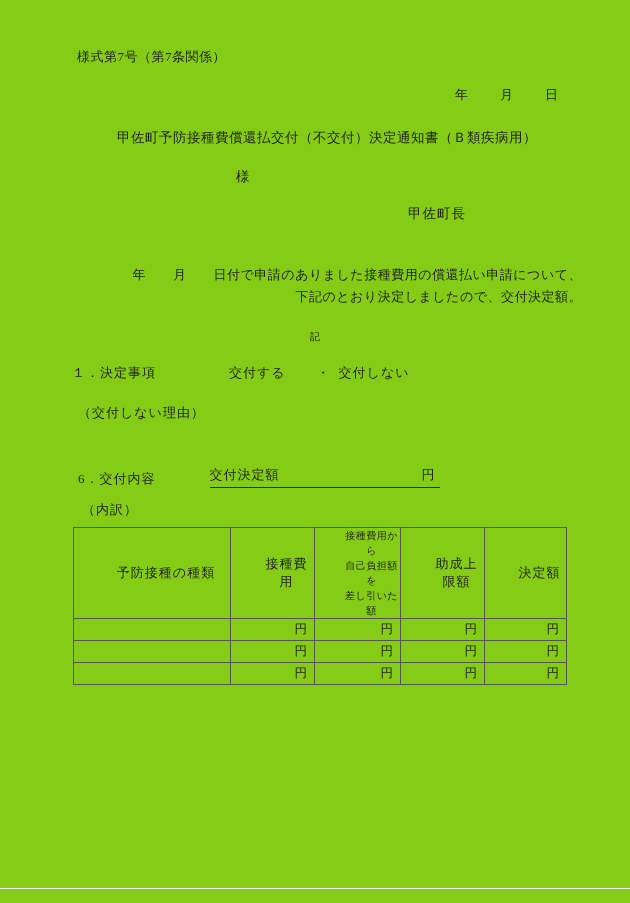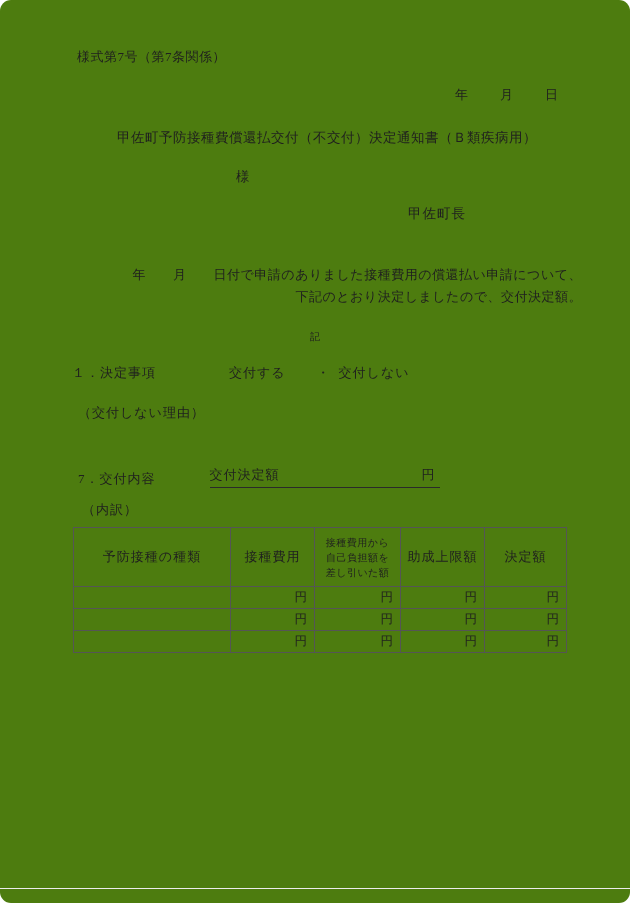--- a/index.html
+++ b/index.html
@@ -4,21 +4,21 @@
 <style>
   * { margin: 0; padding: 0; box-sizing: border-box; }
   html, body { background: #ffffff; }
   body {
     width: 630px; height: 903px;
     font-family: "Liberation Serif", "DejaVu Serif", serif;
     color: #1f1f1f;
     position: relative;
     overflow: hidden;
   }
-  .page { position: relative; width: 630px; height: 903px; background: #4d7c0f; border-radius: 11px; }
+  .page { position: relative; width: 630px; height: 903px; background: #84cc16; }
 
   .abs { position: absolute; }
 
   .form-number { top: 48px; left: 77px; font-size: 13px; letter-spacing: 0.5px; }
 
   .date-line { top: 86px; left: 455px; font-size: 13px; }
   .date-line .gap { margin-left: 32px; }
 
   .doc-title {
     top: 129px; left: 0; width: 630px;
@@ -62,21 +62,21 @@
     border-collapse: collapse;
     font-size: 13px;
   }
   table.breakdown th, table.breakdown td {
     border: 1px solid #555555;
     font-weight: normal;
   }
   table.breakdown thead tr { height: 59px; }
   table.breakdown th {
     text-align: center; vertical-align: middle;
-    letter-spacing: 1px; white-space: pre-line;
+    letter-spacing: 1px; white-space: pre-line; padding-left: 28px;
   }
   table.breakdown th.small { font-size: 10px; line-height: 1.5; letter-spacing: 0.5px; }
   table.breakdown tbody tr { height: 22px; }
   table.breakdown td.yen { text-align: right; padding-right: 7px; font-size: 12.5px; }
 
   .page-break-line {
     position: absolute; top: 888px; left: 0; width: 630px; height: 1px;
     background: #ececec;
   }
 </style>
@@ -104,21 +104,21 @@
 
   <div class="abs record-marker">記</div>
 
   <div class="abs sec1">
     <span>１．決定事項</span><span class="opt-grant">交付する</span><span class="opt-sep">・</span><span class="opt-deny">交付しない</span>
   </div>
 
   <div class="abs reason">（交付しない理由）</div>
 
   <div class="abs sec2">
-    <span>7．交付内容</span><span class="amount-group"><span>交付決定額</span><span class="amount-spacer"></span><span>円</span></span>
+    <span>6．交付内容</span><span class="amount-group"><span>交付決定額</span><span class="amount-spacer"></span><span>円</span></span>
   </div>
 
   <div class="abs breakdown-label">（内訳）</div>
 
   <table class="breakdown">
     <colgroup>
       <col style="width:157px">
         <col style="width:84px">
         <col style="width:86px">
         <col style="width:84px">

